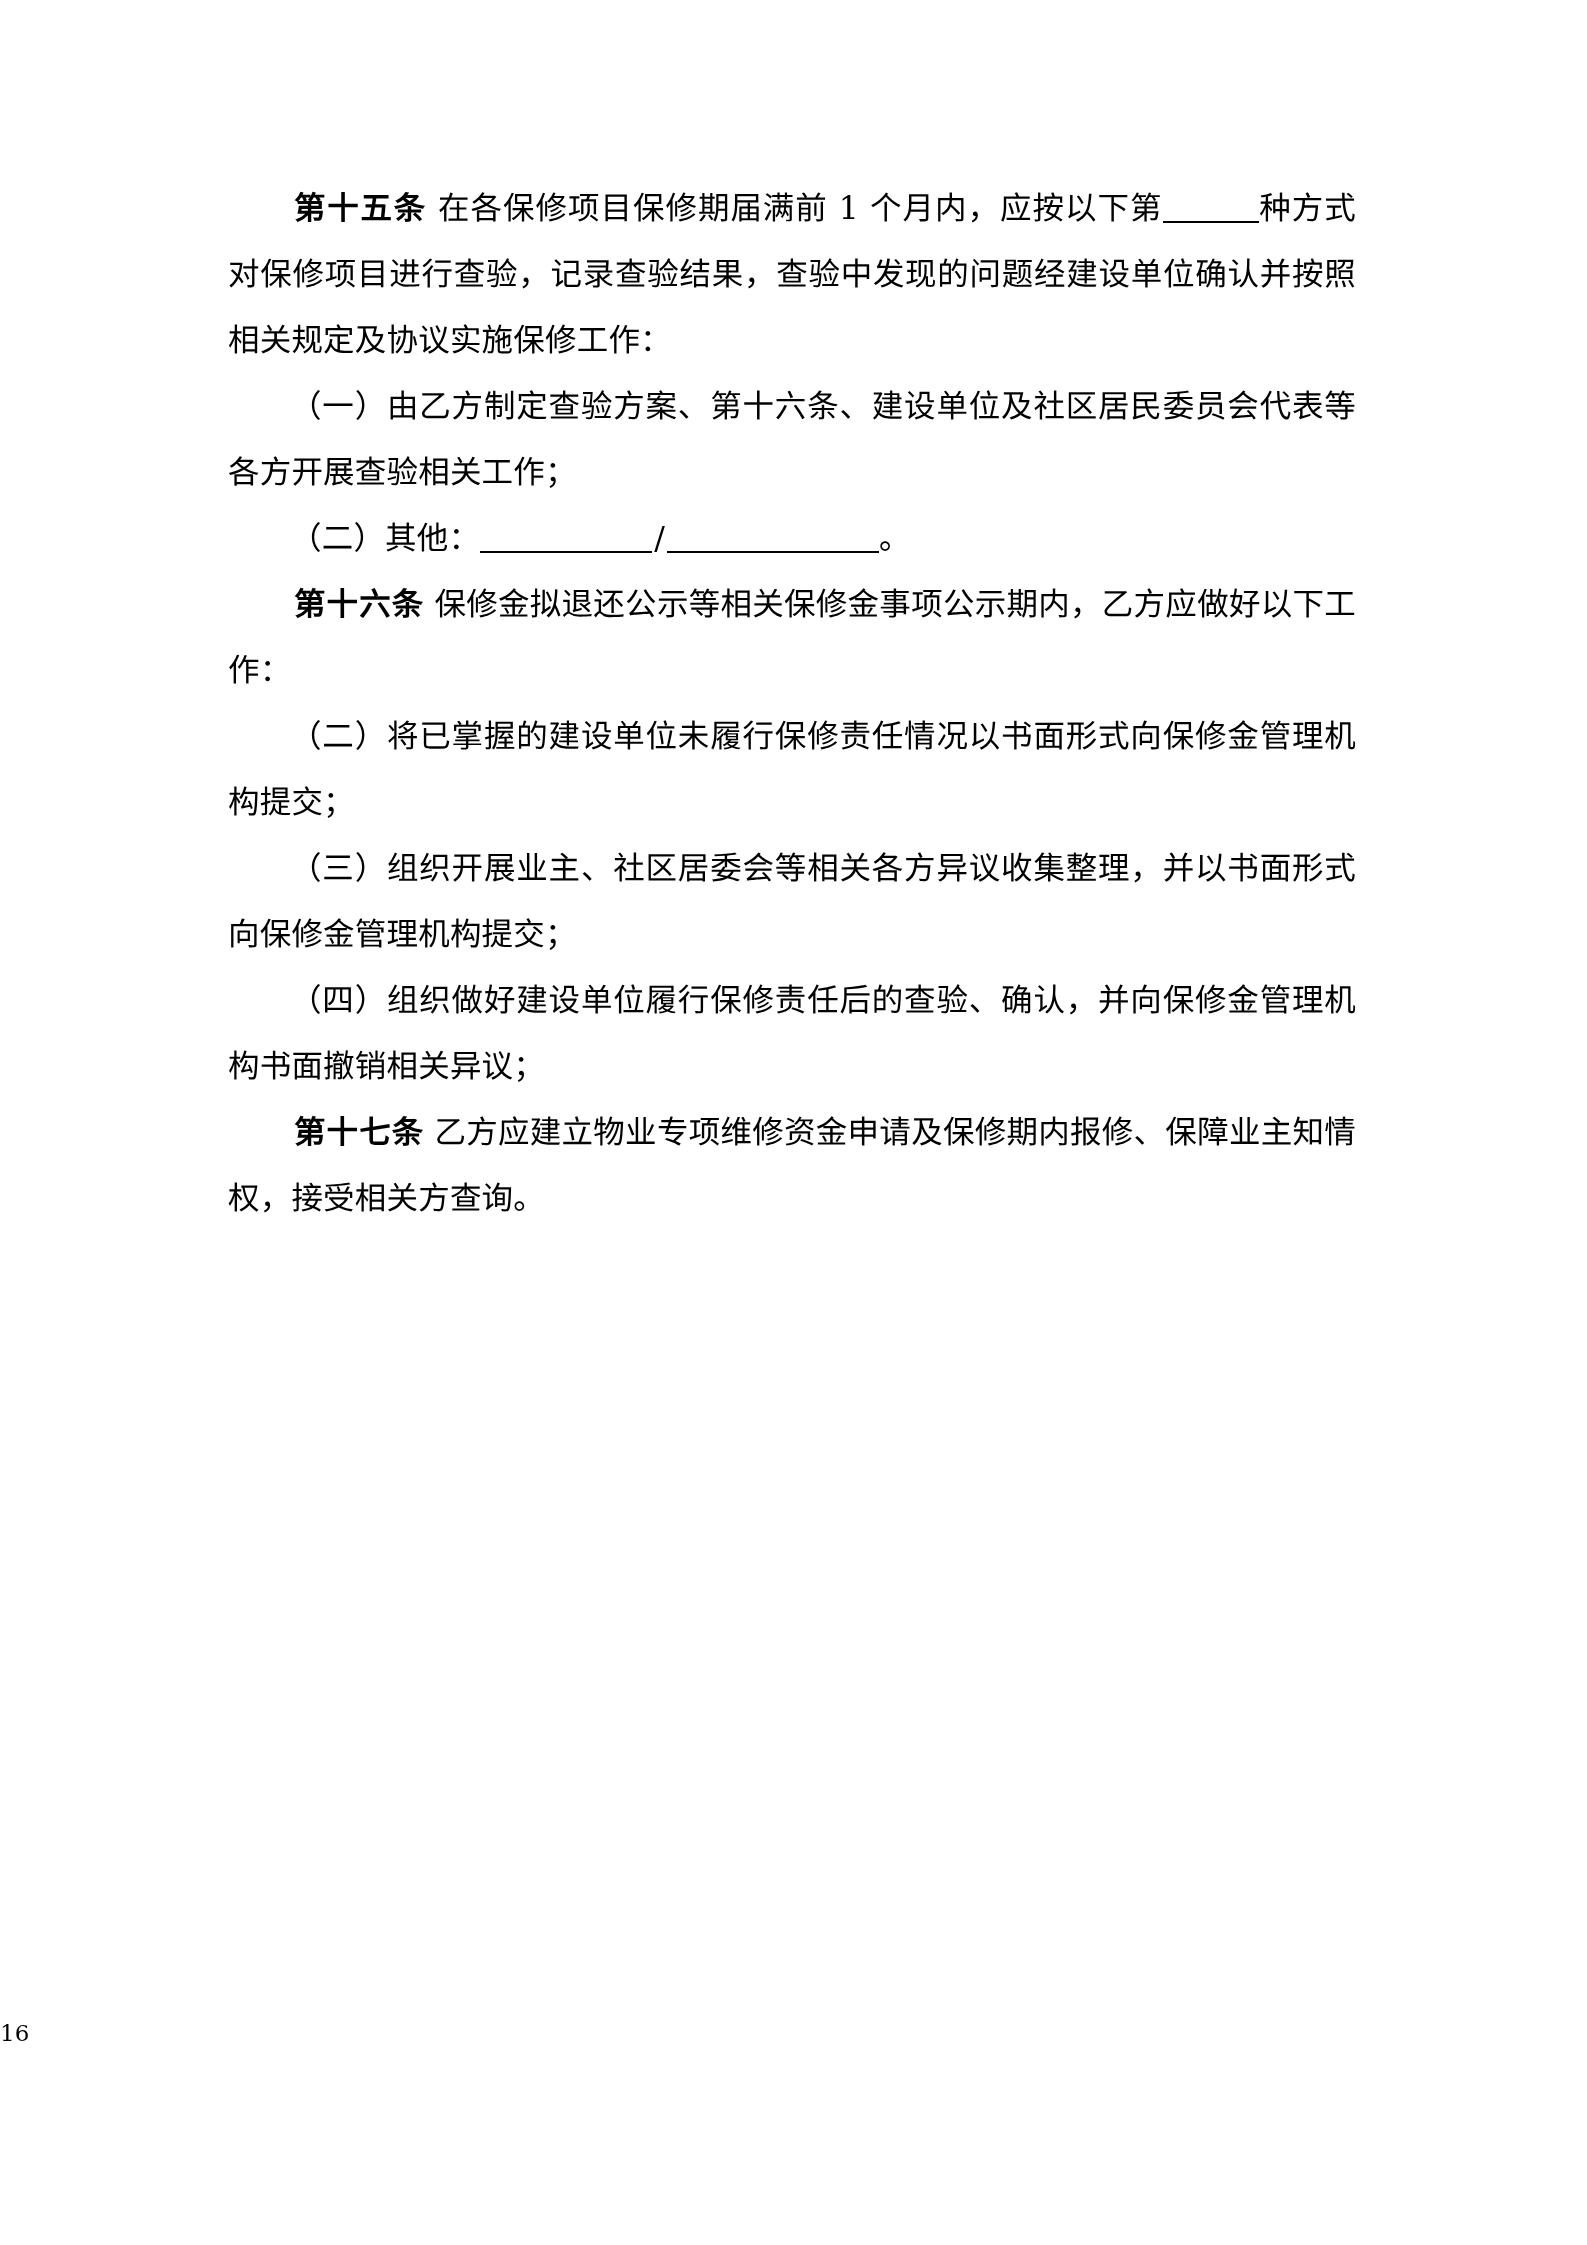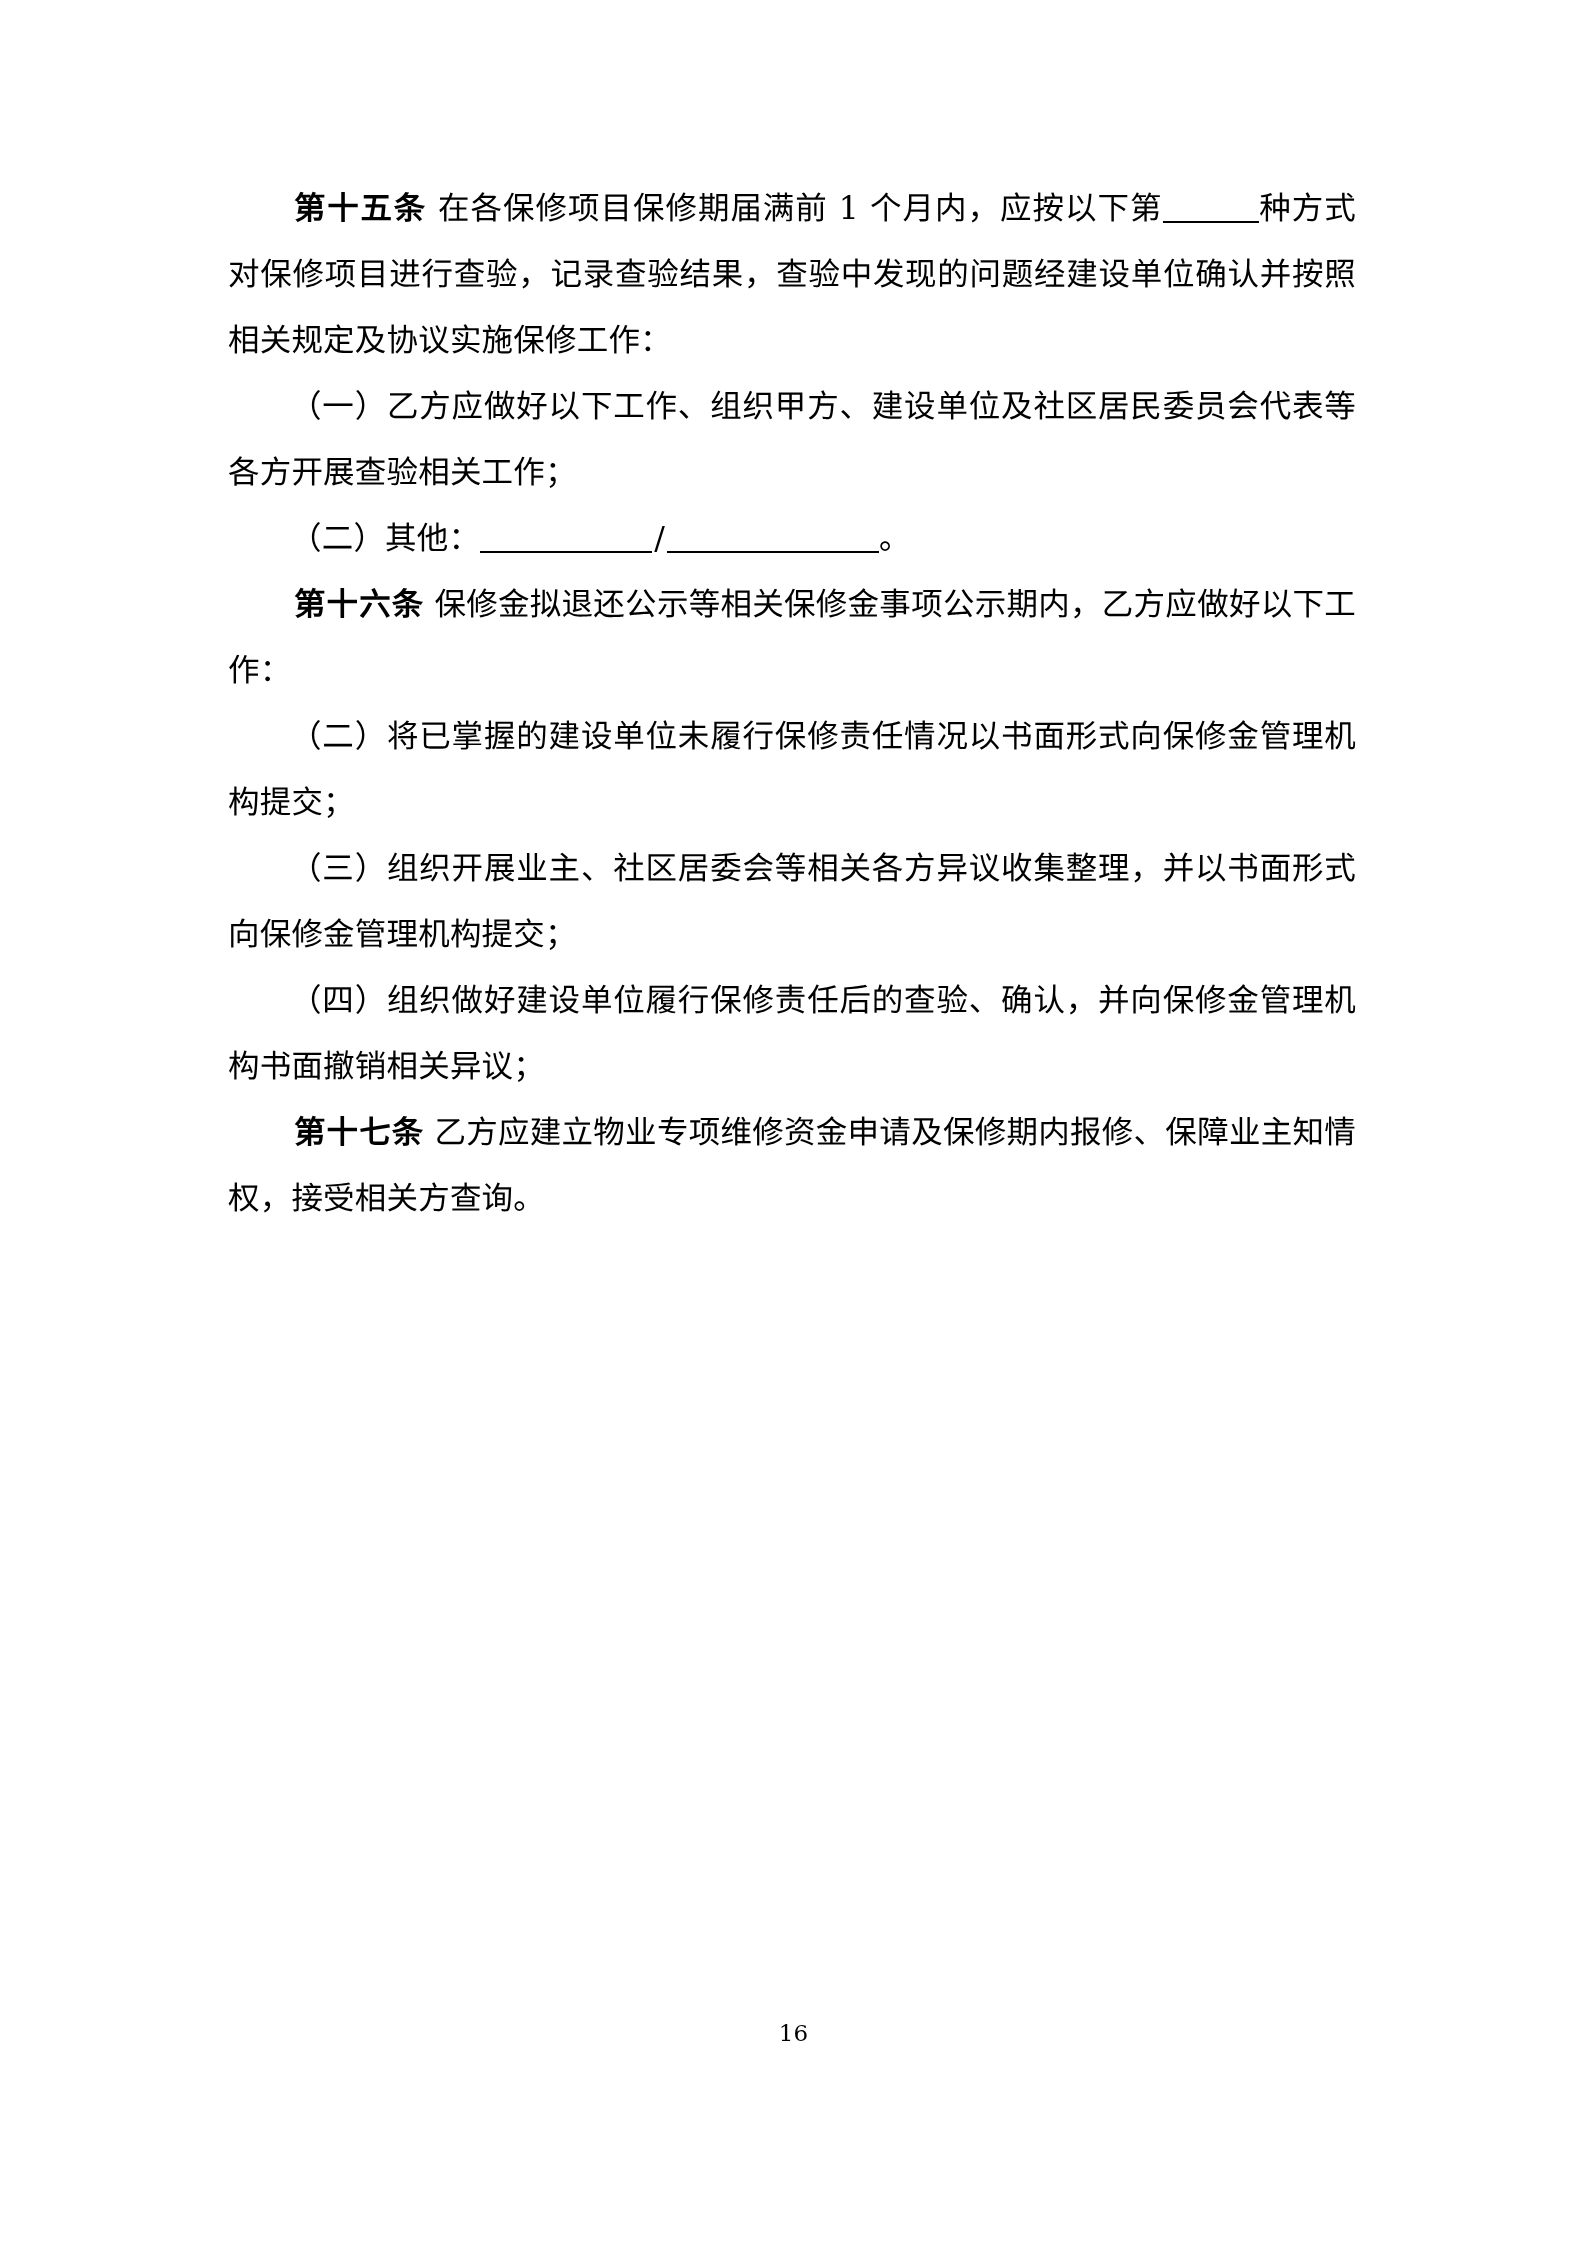--- a/index.html
+++ b/index.html
@@ -72,38 +72,37 @@
     width: 296px;
     border-bottom: 2px solid #000;
     vertical-align: -4px;
   }
   .slash { padding: 0 2px; }
   .page-number {
     position: absolute;
     left: 0;
     right: 0;
     top: 2020px;
-    text-align: center;
     font-size: 23px;
     font-family: "DejaVu Serif", "Liberation Serif", serif;
     color: #000000;
   }
 </style>
 </head>
 <body>
 
 <div class="page">
   <div class="content">
 
     <p class="para indent">
       <span class="art-label">第十五条</span><span class="gap-sm"></span><span>在各保修项目保修期届满前 1 个月内，应按以下第</span><span class="blank-short"></span><span>种方式对保修项目进行查验，记录查验结果，查验中发现的问题经建设单位确认并按照相关规定及协议实施保修工作：</span>
     </p>
 
     <p class="para indent-paren">
-      <span>（一）乙方应做好以下工作、组织甲方、建设单位及社区居民委员会代表等各方开展查验相关工作；</span>
+      <span>（一）由乙方制定查验方案、第十六条、建设单位及社区居民委员会代表等各方开展查验相关工作；</span>
     </p>
 
     <p class="para indent-paren">
       <span>（二）其他：</span><span class="blank-a"></span><span class="slash">/</span><span class="blank-b"></span><span>。</span>
     </p>
 
     <p class="para indent">
       <span class="art-label">第十六条</span><span class="gap-sm"></span><span>保修金拟退还公示等相关保修金事项公示期内，乙方应做好以下工作：</span>
     </p>
 

